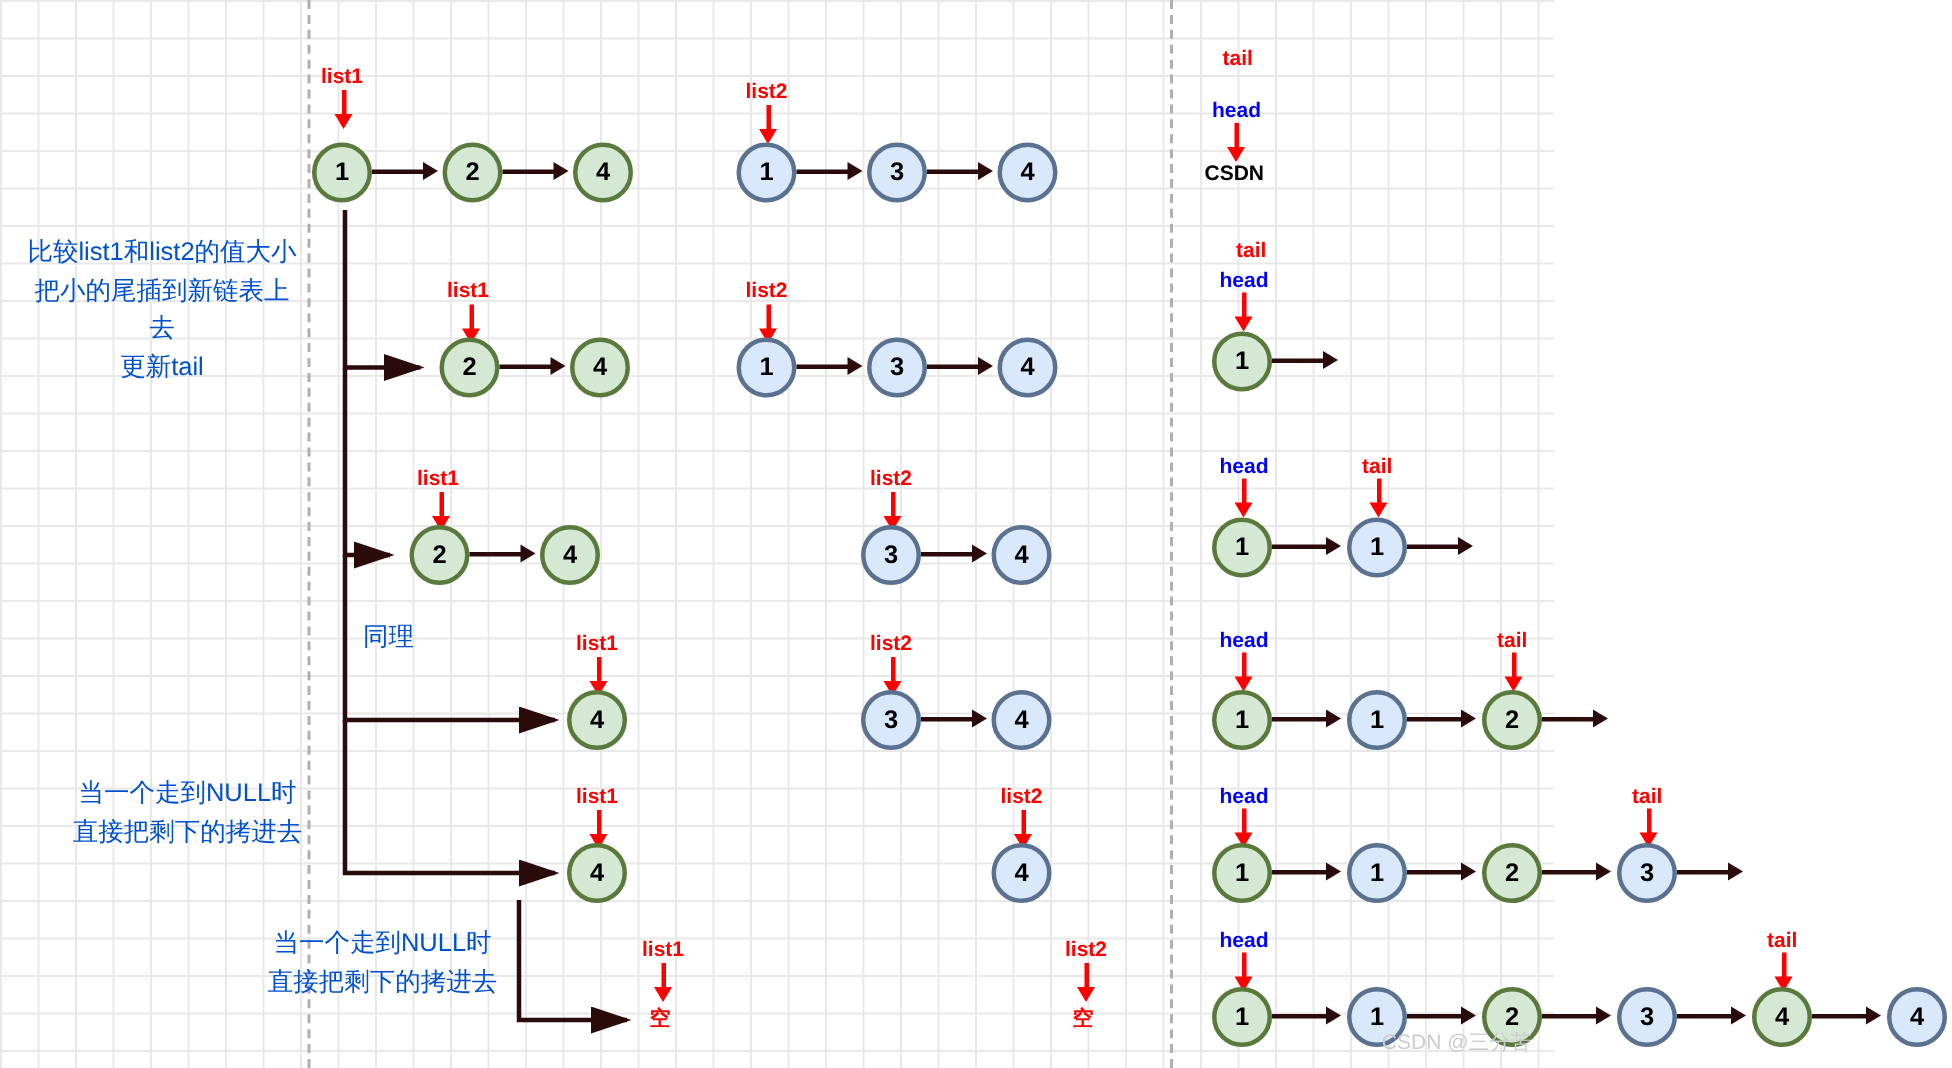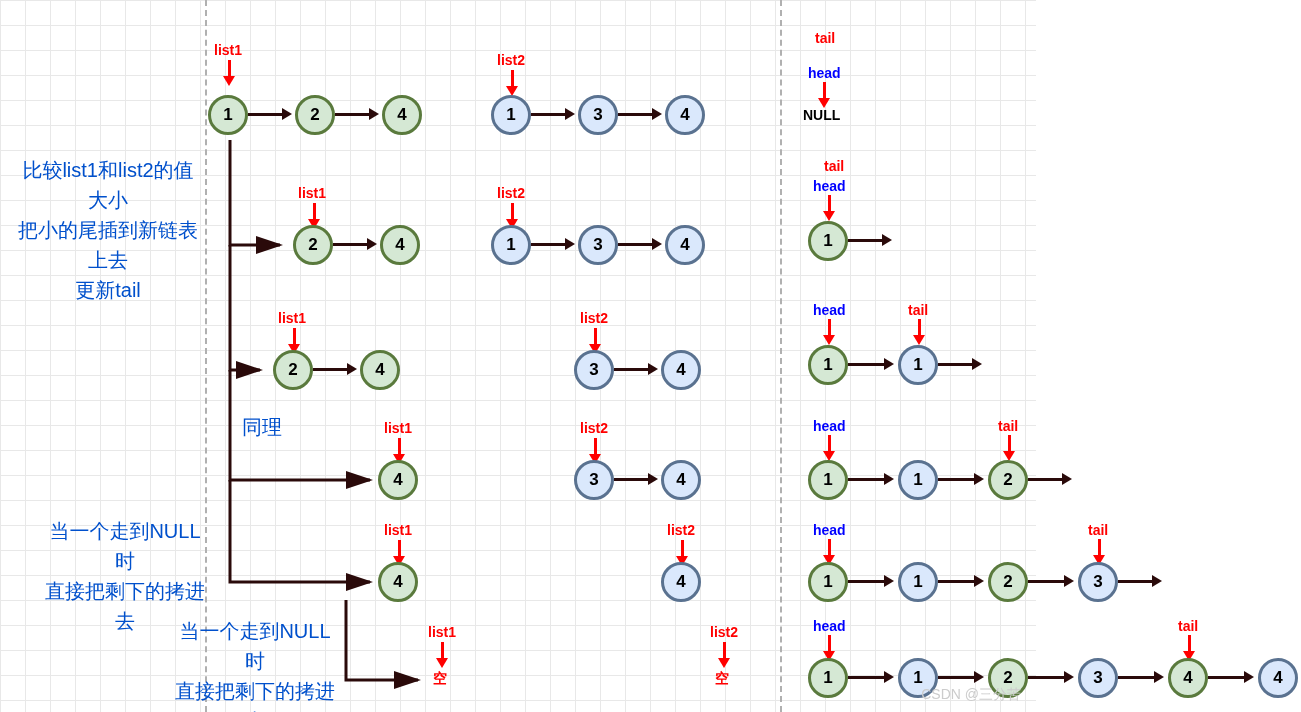--- a/index.html
+++ b/index.html
@@ -10,21 +10,21 @@
 .green{background:#d5e8d4;border-color:#5a7a3d;color:#000}
 .blue{background:#dae8fc;border-color:#5a7290;color:#000}
 .arr{position:absolute;height:3px;background:#2a0a0a}
 .arr::after{content:'';position:absolute;right:-8px;top:-5px;border-left:10px solid #2a0a0a;border-top:6px solid transparent;border-bottom:6px solid transparent}
 .rarr{position:absolute;width:3px;background:#ff0000}
 .rarr::after{content:'';position:absolute;left:-5px;bottom:-8px;border-top:10px solid #ff0000;border-left:6px solid transparent;border-right:6px solid transparent}
 .lbl{position:absolute;font-size:14px;font-weight:bold}
 .red{color:#ff0000}
 .blu{color:#0000ff}
 .blk{color:#000}
-.txt{position:absolute;font-size:20px;color:#0050cc;text-align:center;line-height:1.5}
+.txt{position:absolute;font-size:17px;color:#0050cc;text-align:center;line-height:1.5}
 svg{position:absolute;top:0;left:0;pointer-events:none}
 .wm{position:absolute;right:15px;bottom:8px;color:#ccc;font-size:14px}
 </style>
 </head>
 <body>
 
 <div class="canvas">
 <div class="grid"></div>
 <div class="dash" style="left:205px"></div>
 <div class="dash" style="left:780px"></div>
@@ -66,21 +66,21 @@
       <span>3</span>
     </div>
 <div class="arr" style="left:618px;top:113px;width:36px"></div>
 <div class="node blue" style="left:665px;top:95px">
       <span>4</span>
     </div>
 
 <div class="lbl red" style="left:815px;top:30px">tail</div>
 <div class="lbl blu" style="left:808px;top:65px">head</div>
 <div class="rarr" style="left:823px;top:82px;height:18px"></div>
-<div class="lbl blk" style="left:803px;top:107px">NULL</div>
+<div class="lbl blk" style="left:803px;top:107px">CSDN</div>
 
 <div class="txt" style="left:18px;top:155px;width:180px;white-space:pre-line">比较list1和list2的值大小
 把小的尾插到新链表上去
 更新tail</div>
 
 <div class="lbl red" style="left:298px;top:185px">list1</div>
 <div class="rarr" style="left:313px;top:203px;height:18px"></div>
 <div class="node green" style="left:293px;top:225px">
       <span>2</span>
     </div>

